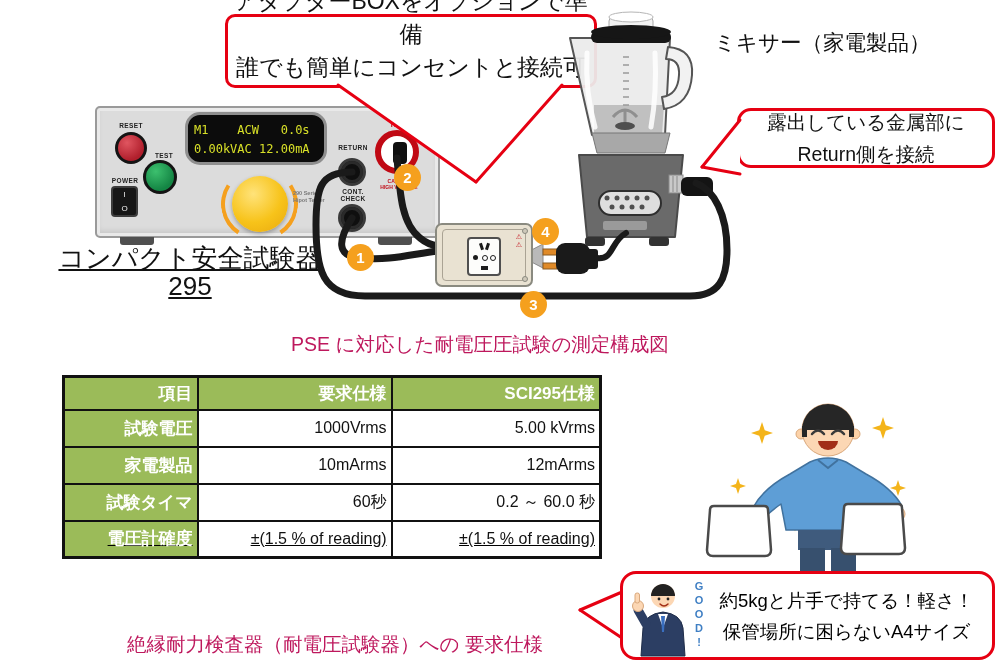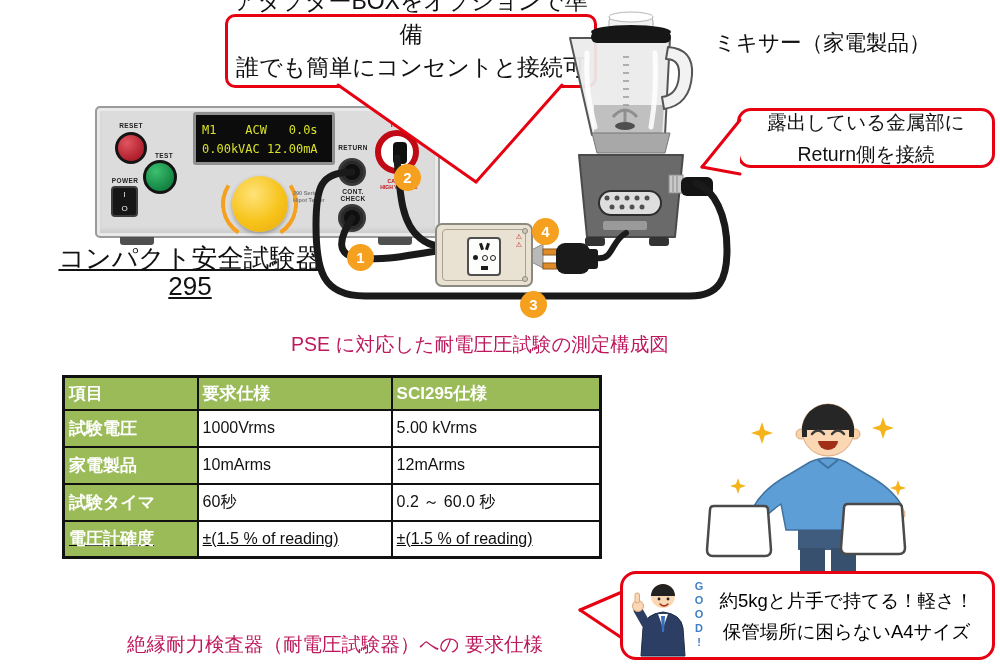--- a/index.html
+++ b/index.html
@@ -27,21 +27,21 @@
   .caption-table { left:95px; top:631px; width:480px; }
 
   
   .tester { position:absolute; left:95px; top:100px; width:345px; height:150px; }
   .tester .panel { position:absolute; left:0; top:6px; width:345px; height:132px; background:#dcdcdc;
                    border:2px solid #9a9a9a; border-radius:5px;
                    box-shadow:inset 0 0 0 3px #e9e9e9, inset 0 -4px 6px rgba(0,0,0,.12); }
   .tester .foot { position:absolute; height:8px; width:34px; background:#4f4f4f; top:137px; border-radius:0 0 3px 3px; }
   .tiny { position:absolute; font-size:6.5px; font-weight:bold; color:#222; text-align:center; letter-spacing:.4px; }
   .lcd { position:absolute; left:90px; top:12px; width:142px; height:53px; background:#0c0c0c;
-         border:3px solid #8f8f8f; border-radius:3px; padding:6px 4px 0 6px;margin-left:8px; }
+         border:3px solid #8f8f8f; border-radius:15px; padding:6px 4px 0 6px; }
   .lcd div { font-family:"DejaVu Sans Mono", monospace; font-size:12px; line-height:19px; color:#d8e028; white-space:pre; }
   .round-btn { position:absolute; border-radius:50%; border:3px solid #141414; }
   .btn-reset { left:20px; top:32px; width:32px; height:32px; background:radial-gradient(circle at 35% 30%, #e05560, #b01f2c 70%); }
   .btn-test  { left:48px; top:60px; width:34px; height:34px; background:radial-gradient(circle at 35% 30%, #3cc06e, #148544 70%); }
   .rocker { position:absolute; left:16px; top:86px; width:27px; height:31px; background:#161616; border:2px solid #3c3c3c;
             border-radius:4px; color:#f0f0f0; font-size:8px; text-align:center; line-height:14px; }
   .knob { position:absolute; left:137px; top:76px; width:56px; height:56px; border-radius:50%;
           background:radial-gradient(circle at 38% 32%, #ffe37a, #f7c31a 55%, #e8a80e);
           box-shadow:0 2px 4px rgba(0,0,0,.3); }
   .knob-arc { position:absolute; width:72px; height:72px; border-radius:50%; border:4px solid transparent; }
@@ -67,21 +67,21 @@
   .pin { position:absolute; background:#1c1c1c; }
   .adapter-warn { position:absolute; right:8px; top:8px; writing-mode:vertical-rl; font-size:7px; color:#c00914; line-height:8px; }
   .screw { position:absolute; width:6px; height:6px; border-radius:50%; background:#cfc9ba; border:1px solid #8a8a80; }
 
   
   .badge { position:absolute; width:27px; height:27px; border-radius:50%; background:#f5a01e; color:#fff;
            font-size:15px; font-weight:bold; display:flex; align-items:center; justify-content:center; }
 
   
   table.spec { position:absolute; left:62px; top:375px; width:540px; border-collapse:collapse; border:3px solid #111; }
-  table.spec th, table.spec td { border:2px solid #111; text-align:left; vertical-align:middle; padding:2px 4px; }
+  table.spec th, table.spec td { border:2px solid #111; text-align:right; vertical-align:middle; padding:2px 4px; }
   table.spec .ghead { background:#9bbb59; color:#fff; font-size:17px; font-weight:bold; }
   table.spec td.val { background:#fff; color:#111; font-size:16px; }
   table.spec .hl { color:#e60012; font-weight:bold; line-height:21px; }
   .col-item { width:135px; } .col-req { width:195px; } .col-sci { width:210px; }
 
   svg { position:absolute; overflow:visible; }
 </style>
 </head>
 <body>
 

